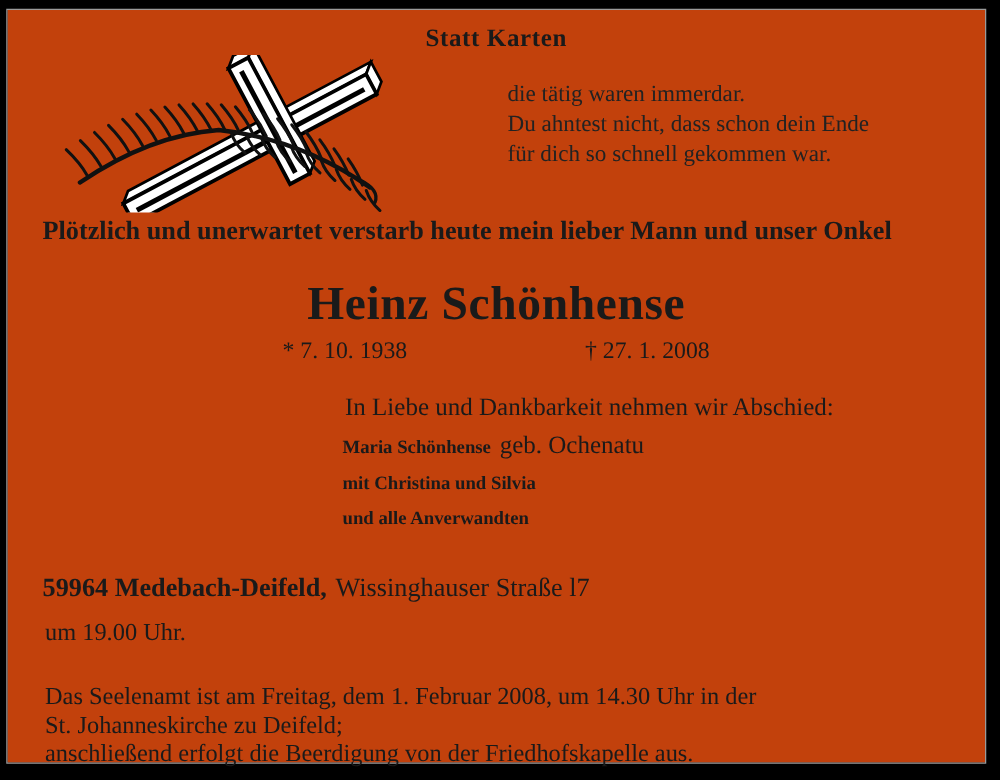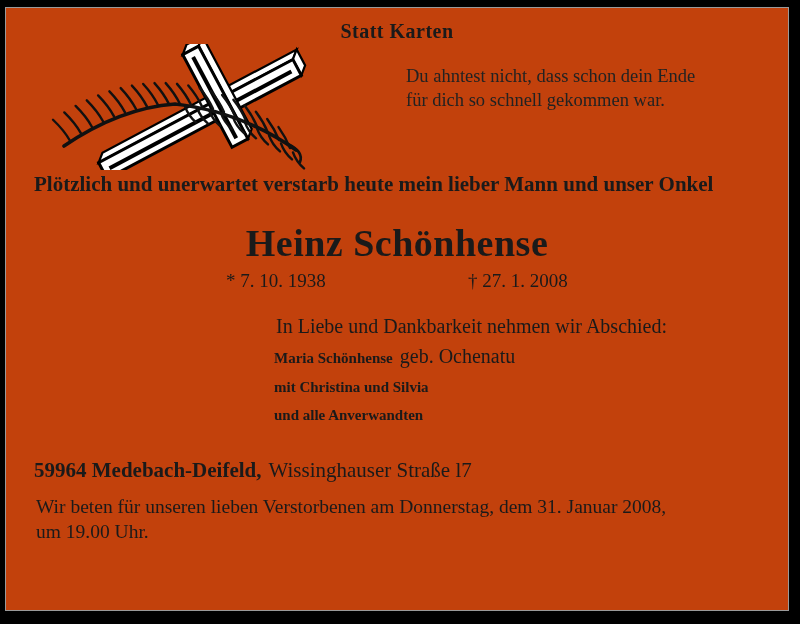--- a/index.html
+++ b/index.html
@@ -95,20 +95,21 @@
             <path d="M 207 84.41333333333333 q 3 9 11 16" class="leaf"></path>
             <path d="M 219 91.45333333333333 q 3 9 11 16" class="leaf"></path>
             <path d="M 231 99.45333333333333 q 3 9 11 16" class="leaf"></path>
             <path d="M 243 108.41333333333333 q 3 9 11 16" class="leaf"></path>
           </g>
       </g>
     </svg>
   </div>
 
   <div class="abs poem">
+    <div>die tätig waren immerdar.</div>
     <div>Du ahntest nicht, dass schon dein Ende</div>
     <div>für dich so schnell gekommen war.</div>
   </div>
 
   <div class="abs announcement">Plötzlich und unerwartet verstarb heute mein lieber Mann und unser Onkel</div>
 
   <div class="abs deceased-name">Heinz Schönhense</div>
 
   <div class="abs birth">* 7. 10. 1938</div>
   <div class="abs death">† 27. 1. 2008</div>
@@ -119,18 +120,22 @@
     <div><span class="name">Maria Schönhense</span><span>geb. Ochenatu</span></div>
     <div><span class="name">mit Christina und Silvia</span><span></span></div>
     <div><span class="name">und alle Anverwandten</span><span></span></div>
   </div>
 
   <div class="abs address">
     <span class="city">59964 Medebach-Deifeld,</span><span>Wissinghauser Straße l7</span>
   </div>
 
   <div class="abs prayer">
-    <div>Wir beten für unseren lieben Verstorbenen am Donnerstag, dem 31. Januar 2008,</div>
     <div>um 19.00 Uhr.</div>
   </div>
 
+  <div class="abs service">
+    <div>Das Seelenamt ist am Freitag, dem 1. Februar 2008, um 14.30 Uhr in der</div>
+    <div>St. Johanneskirche zu Deifeld;</div>
+    <div>anschließend erfolgt die Beerdigung von der Friedhofskapelle aus.</div>
+  </div>
 
 </div>
 
 </body></html>

